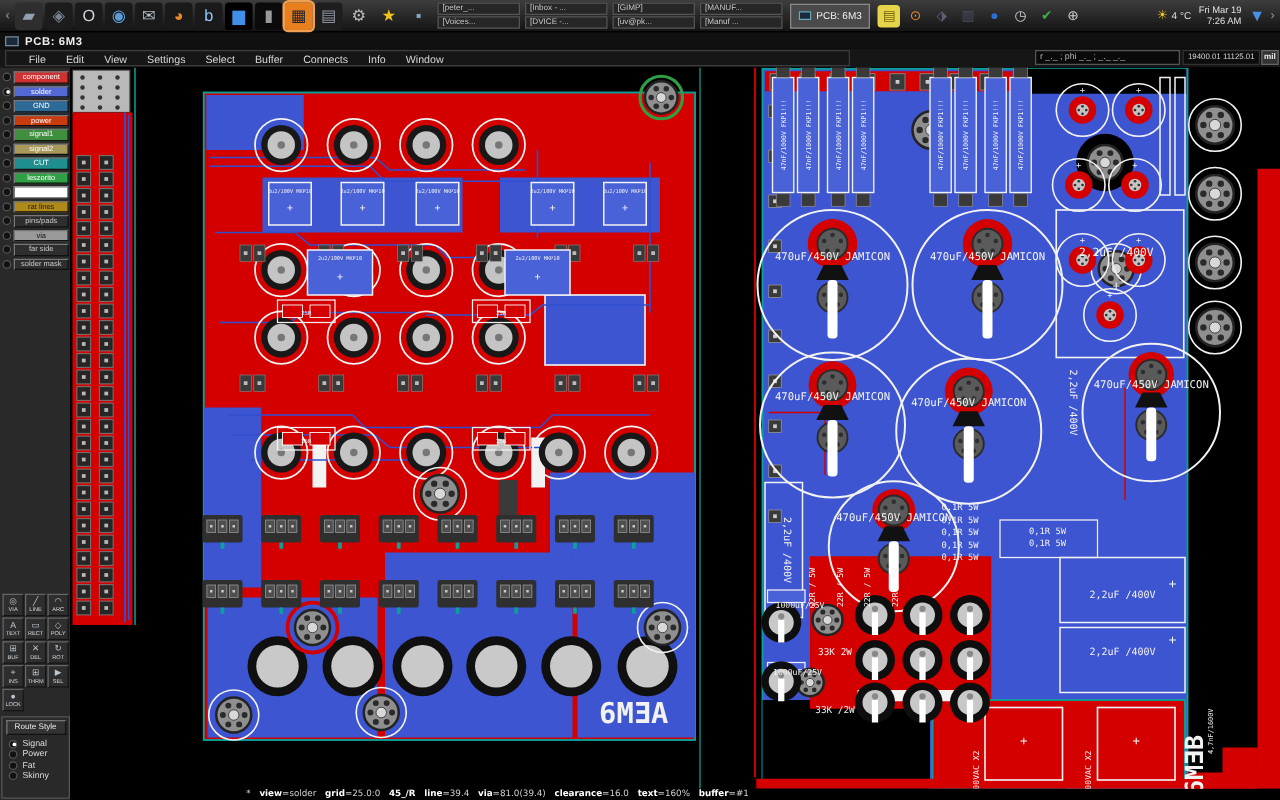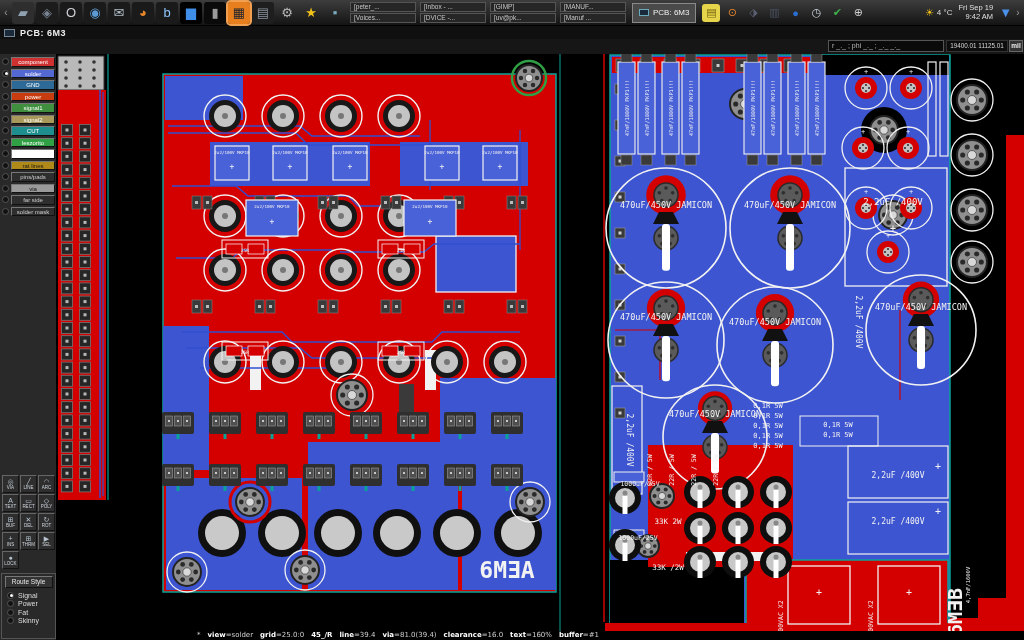--- a/index.html
+++ b/index.html
@@ -142,33 +142,44 @@
         <div class="tray-ic" style="background: transparent; color: rgb(200, 208, 218);">◷</div>
         <div class="tray-ic" style="background: transparent; color: rgb(63, 174, 73);">✔</div>
         <div class="tray-ic" style="background: transparent; color: rgb(207, 207, 207);">⊕</div>
       </div>
     <div class="tb-spacer"></div>
     <div class="weather">
       <span style="color:#f2c21a;font-size:10px;">☀</span>
       <span>4 °C</span>
     </div>
     <div class="clockbox">
-      <div>Fri Sep 19</div>
-      <div>9:42 AM</div>
+      <div>Fri Mar 19</div>
+      <div>7:26 AM</div>
     </div>
     <div class="dl-icon">▼</div>
     <div class="tb-arrow">›</div>
   </div>
 
   <div id="titlebar">
     <span class="chip"></span>
     <span class="ttl">PCB: 6M3</span>
   </div>
 
   <div id="menurow">
+    <div id="menubox">
+        <span class="menu-item">File</span>
+        <span class="menu-item">Edit</span>
+        <span class="menu-item">View</span>
+        <span class="menu-item">Settings</span>
+        <span class="menu-item">Select</span>
+        <span class="menu-item">Buffer</span>
+        <span class="menu-item">Connects</span>
+        <span class="menu-item">Info</span>
+        <span class="menu-item">Window</span>
+      </div>
     <div id="readout">r _._ ; phi _._ ;  _._  _._</div>
     <div id="coords">19400.01 11125.01</div>
     <div id="unitbtn">mil</div>
   </div>
 
   <div id="leftpanel">
     <div id="layers">
         <div class="layer-row">
           <div class="radio"></div>
           <div class="layer-btn" style="background: rgb(207, 48, 48); color: rgb(255, 255, 255);">component</div>

